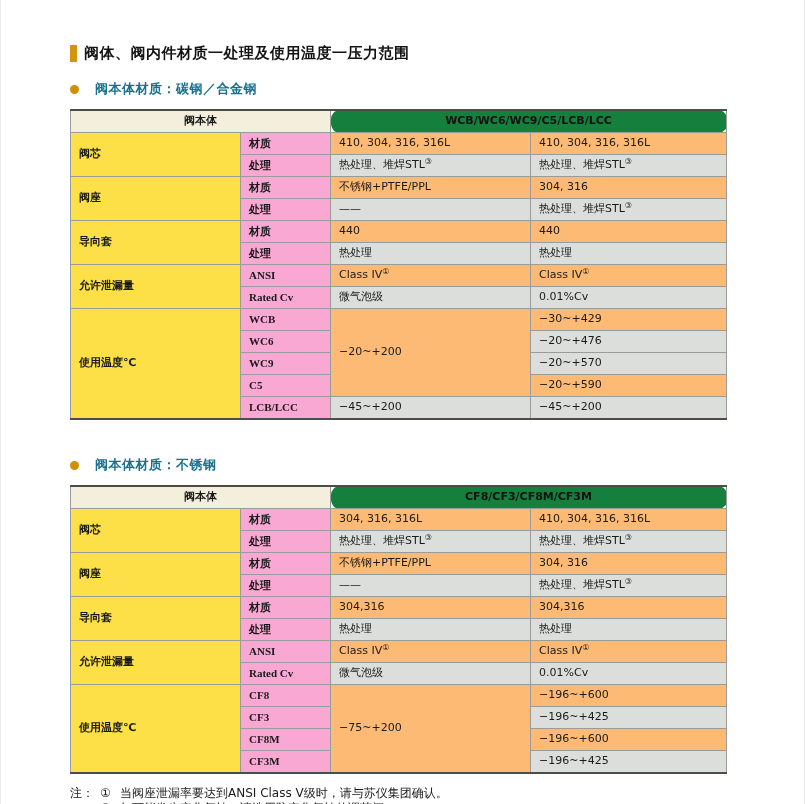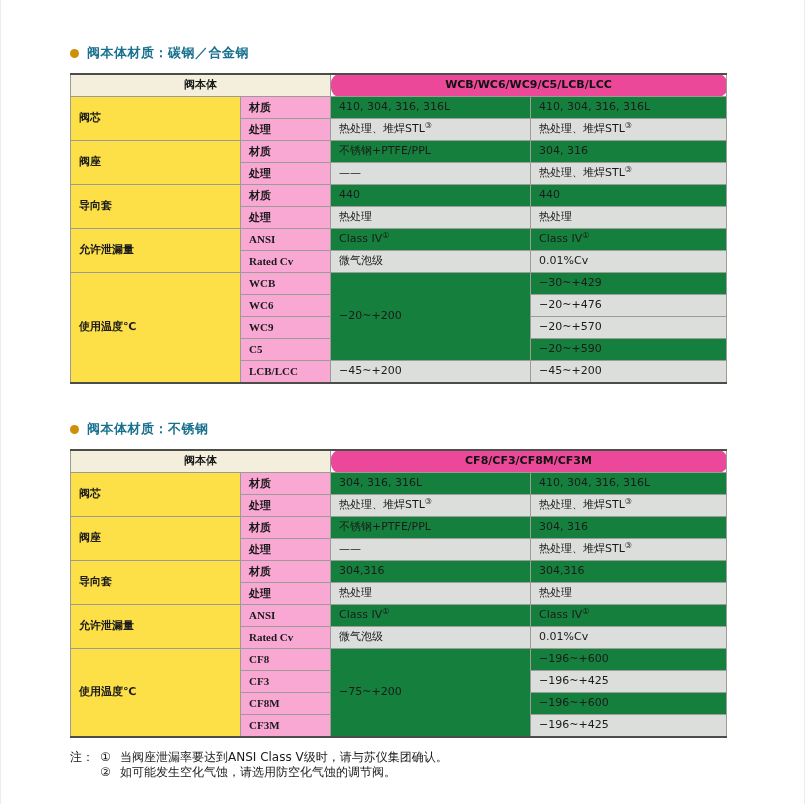--- a/index.html
+++ b/index.html
@@ -10,60 +10,64 @@
     box-sizing:border-box;overflow:hidden;
   }
   .page{padding:44px 10px 0 69px;width:726px;box-sizing:content-box;}
 
   
   .title-row{display:flex;align-items:center;margin:0 0 17px 0;}
   .title-marker{width:7px;height:17px;background:#d4940e;margin-right:7px;flex:0 0 auto;}
   .page-title{font-size:15px;font-weight:bold;color:#141414;letter-spacing:0.5px;}
 
   
-  .section-heading{display:flex;align-items:center;margin:0 0 11px 0;}
+  .section-heading{display:flex;align-items:center;margin:0 0 11px 0;gap:8px;}
   .section-bullet{width:9px;height:9px;border-radius:50%;background:#cf8f06;margin-right:8px;flex:0 0 auto;}
   .section-title{font-size:13px;font-weight:bold;color:#19718f;letter-spacing:0.5px;}
 
   
   table.mat{
     border-collapse:collapse;table-layout:fixed;width:656px;
     border-top:2px solid #4c4c48;border-bottom:2px solid #4c4c48;
     margin-bottom:0;
     padding-left:40px;
   }
   table.mat td{
     border:1px solid #9b9b97;
     font-size:11px;line-height:1.15;height:19px;
     padding:1px 8px;vertical-align:middle;
     overflow:hidden;white-space:nowrap;
   }
   td.hdr-left{background:#f3efdc;font-weight:bold;text-align:center;font-size:11.5px;}
-  td.hdr-right{background:#ec4899;font-weight:bold;text-align:center;font-size:11px;color:#111;border-radius:9px;}
+  td.hdr-right{background:#15803d;font-weight:bold;text-align:center;font-size:11px;color:#111;border-radius:9px;}
   td.group{background:#fde047;font-weight:bold;}
   td.sub{background:#f9a8d4;font-weight:bold;font-family:Liberation Serif, serif;}
-  td.w{background:#15803d;}
+  td.w{background:#fdba74;}
   td.g{background:#dcdedb;margin-top:20px;}
   td.c sup{font-size:8px;vertical-align:4px;line-height:0;}
 
   .gap-after-t1{height:36px;}
   .gap-after-t2{height:12px;}
 
   
   .notes{font-size:12px;color:#1a1a1a;}
   .note-line{display:flex;line-height:15px;margin-bottom:0;}
   .note-prefix{width:30px;flex:0 0 auto;}
   .note-marker{width:20px;flex:0 0 auto;}
   .note-text{flex:1;}
 </style>
 </head>
 <body>
 
 <div class="page">
 
+  <div class="title-row">
+    <span class="title-marker"></span>
+    <span class="page-title">阀体、阀内件材质一处理及使用温度一压力范围</span>
+  </div>
 
   <div class="section-heading">
     <span class="section-bullet"></span>
     <span class="section-title">阀本体材质：碳钢／合金钢</span>
   </div>
 
   <table class="mat">
     <colgroup>
         <col style="width:170px">
         <col style="width:90px">

